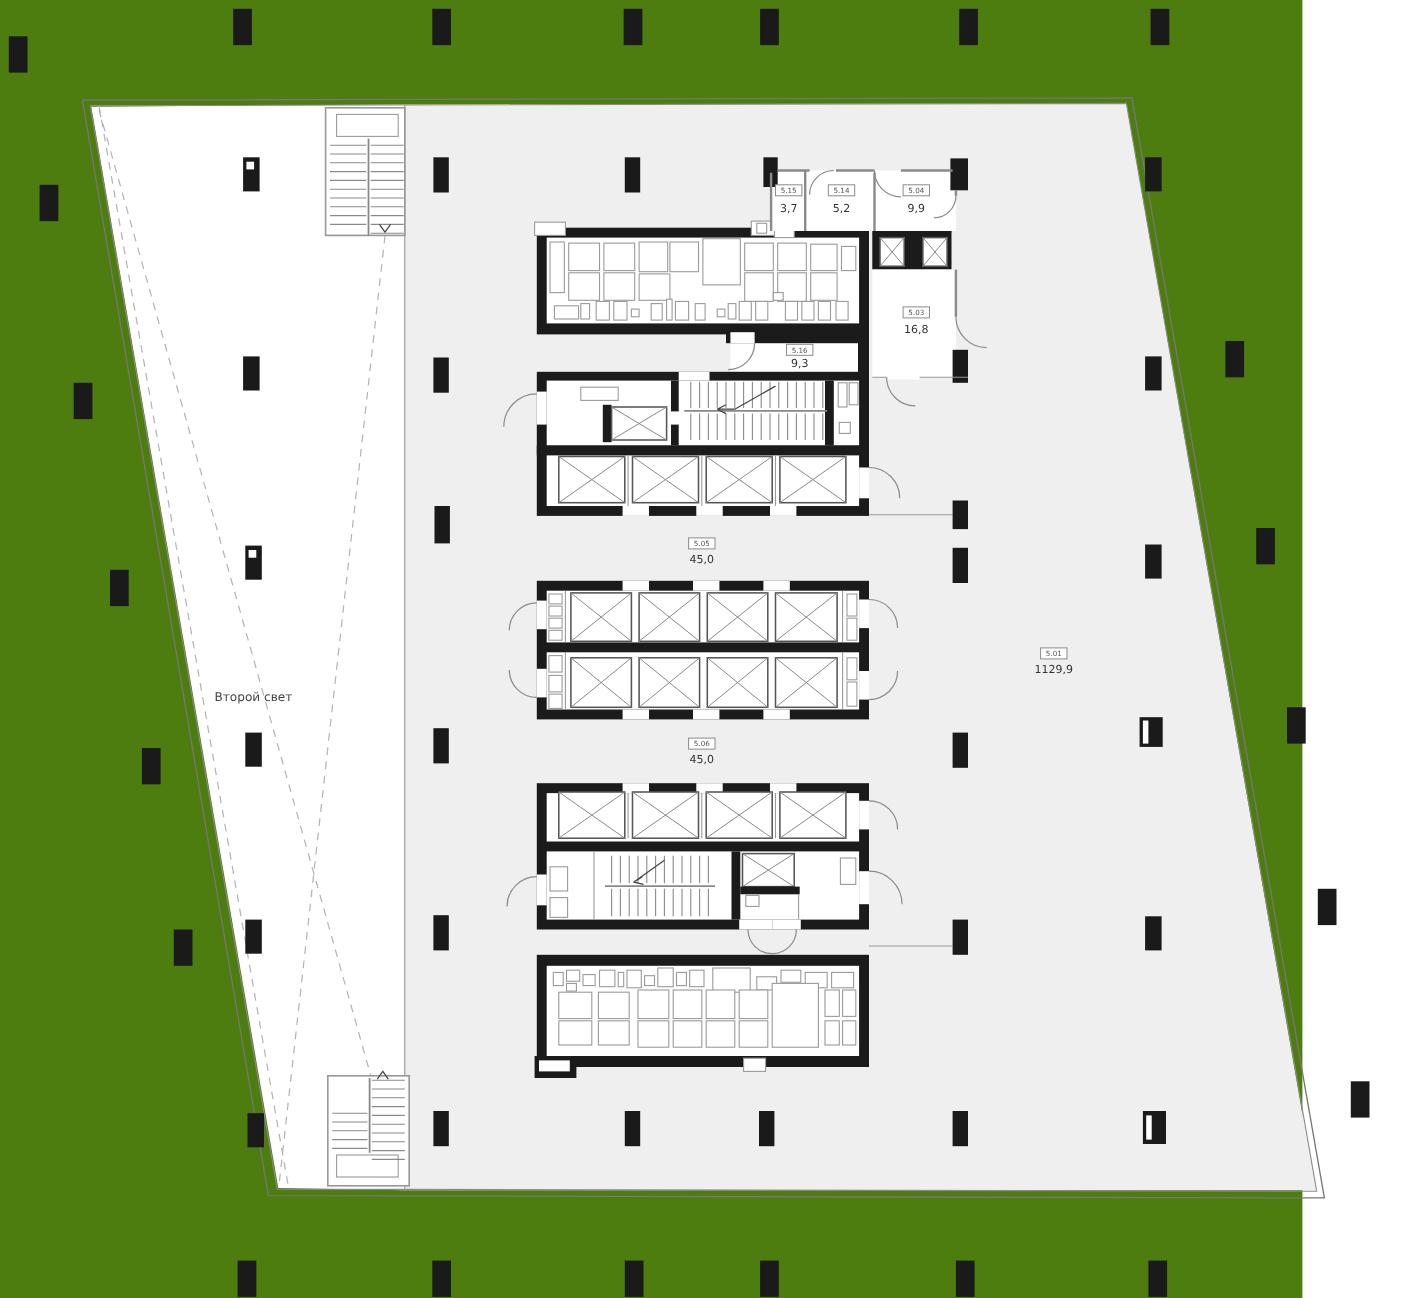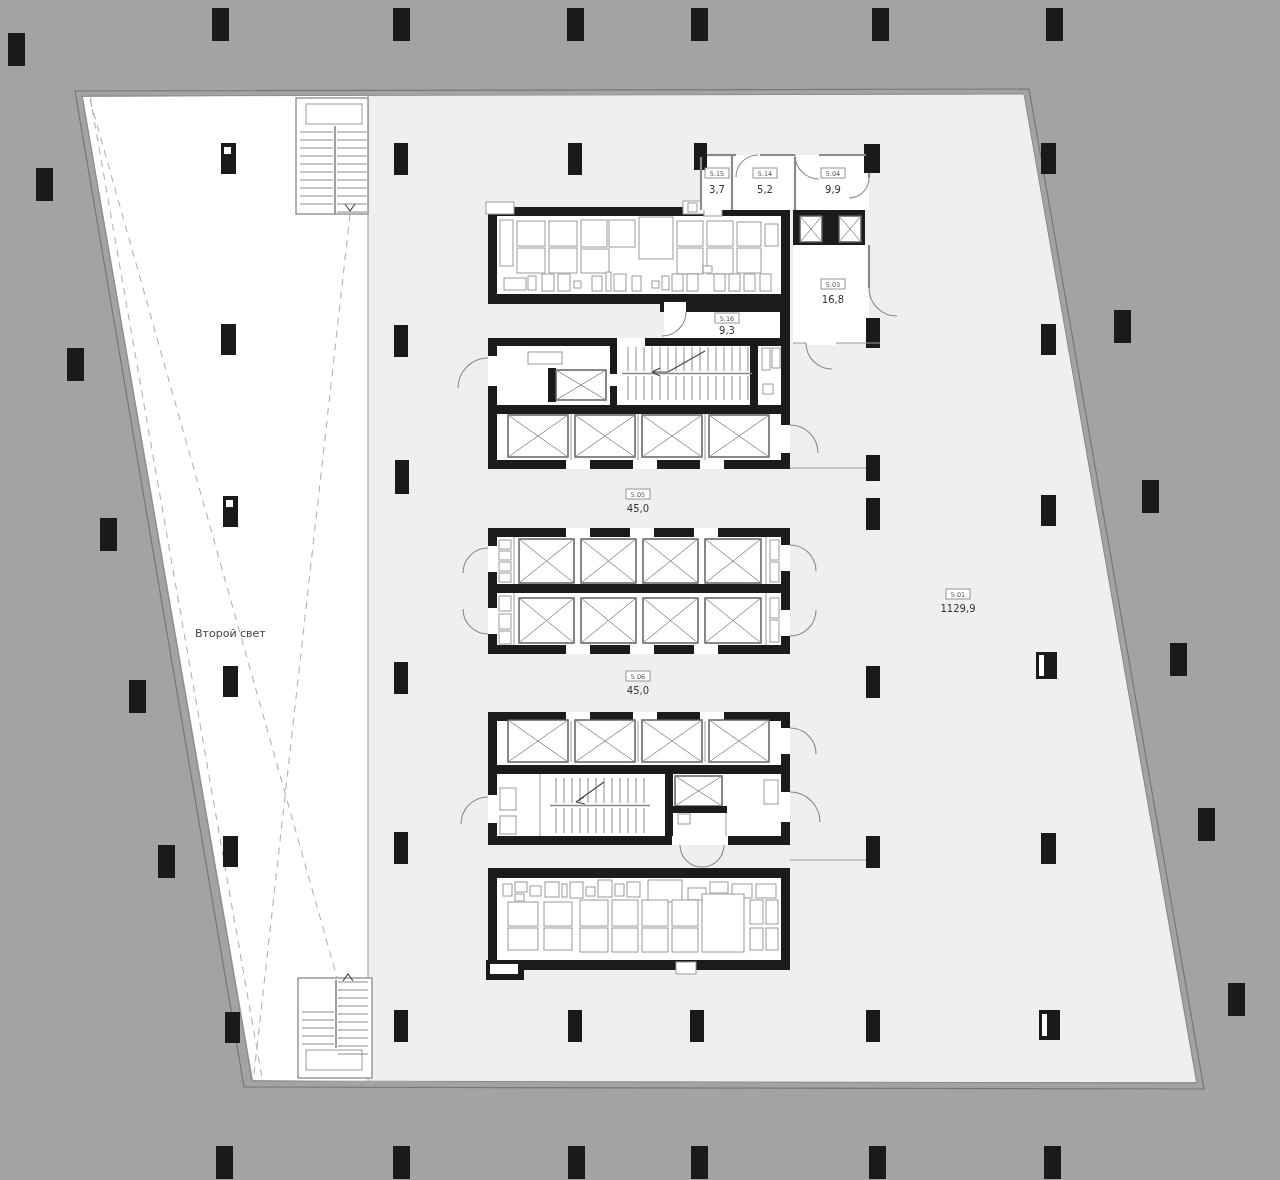--- a/index.html
+++ b/index.html
@@ -1,16 +1,16 @@
 <!DOCTYPE html>
 <html><head>
 <meta charset="utf-8">
 <style>
   html,body{margin:0;padding:0;background:#fff;}
-  .stage{width:1280px;height:1180px;position:relative;background:#a3a3a3;}
+  .stage{width:1184px;height:1180px;position:relative;background:#4d7c0f;}
   svg{display:block;}
   .col{fill:#1a1a1a;}
   .wall{fill:#1b1b1b;}
   .white{fill:#ffffff;}
   .floor{fill:#efefef;}
   .outline{fill:none;stroke:#777;stroke-width:1.2;}
   .outline2{fill:none;stroke:#8a8a8a;stroke-width:1;}
   .hair{stroke:#9a9a9a;stroke-width:1;fill:none;}
   .thin{stroke:#8a8a8a;stroke-width:2.2;fill:none;}
   .furn{fill:#fff;stroke:#9a9a9a;stroke-width:1;}

